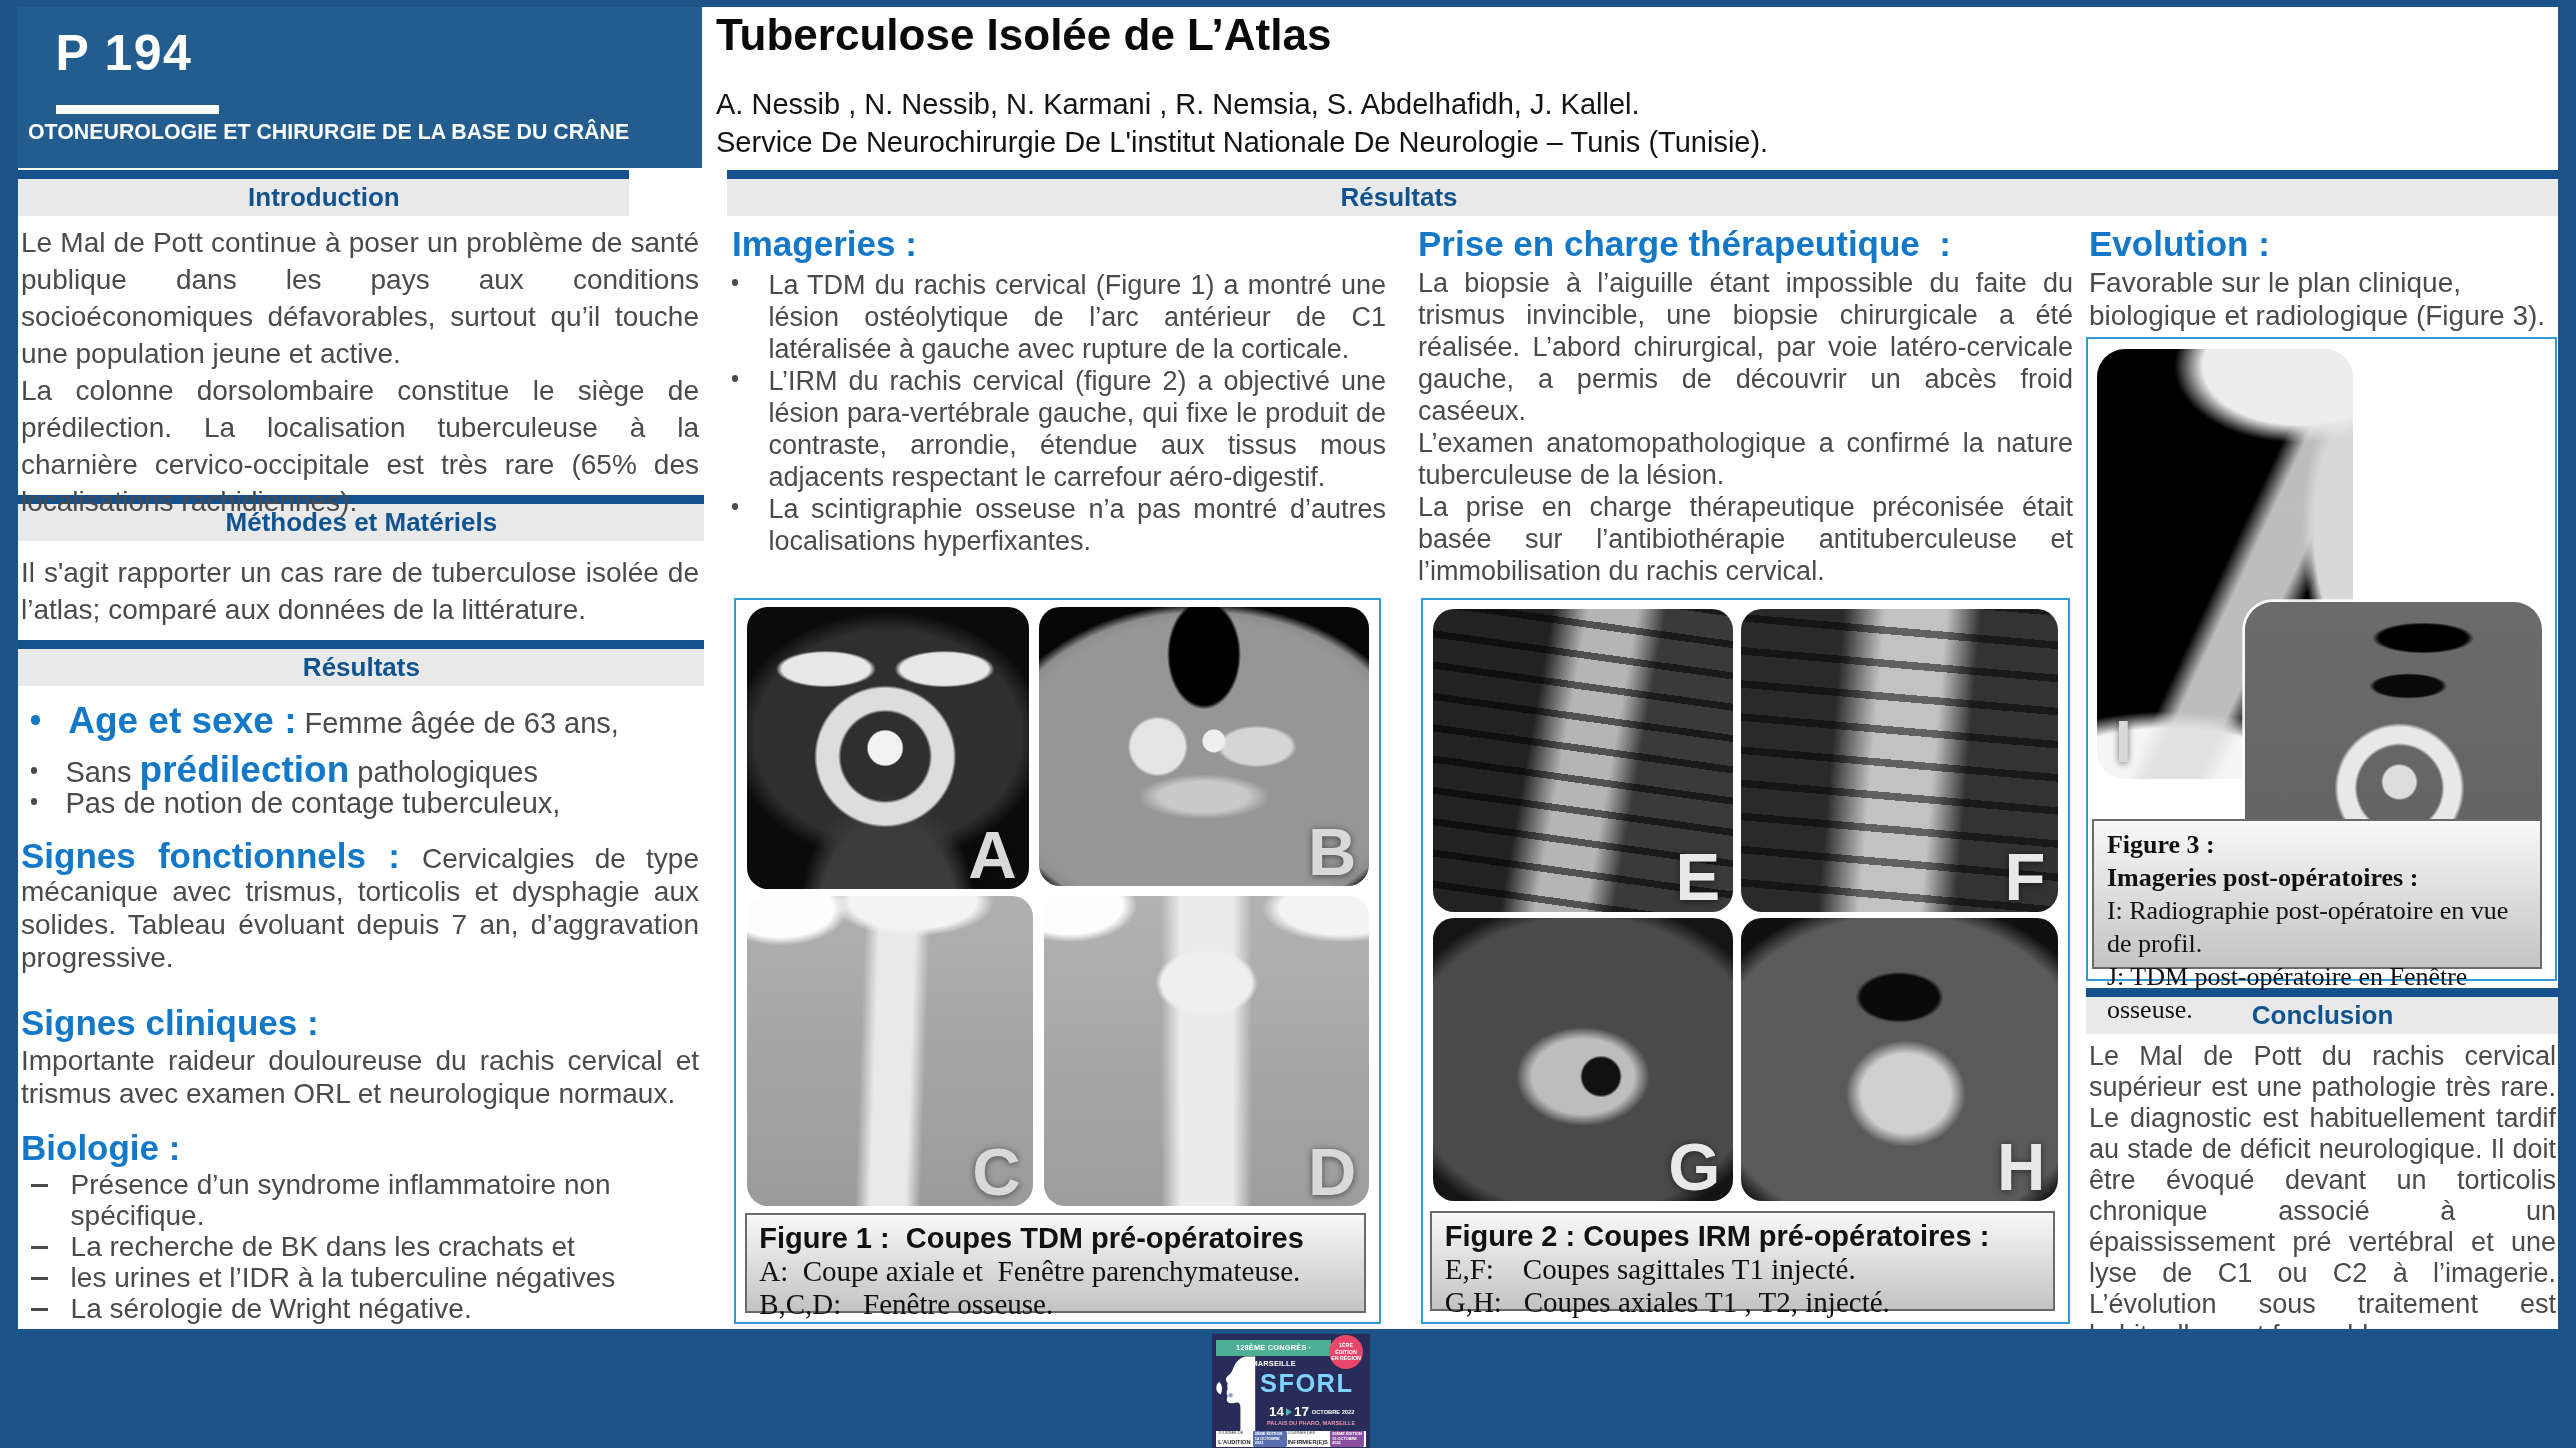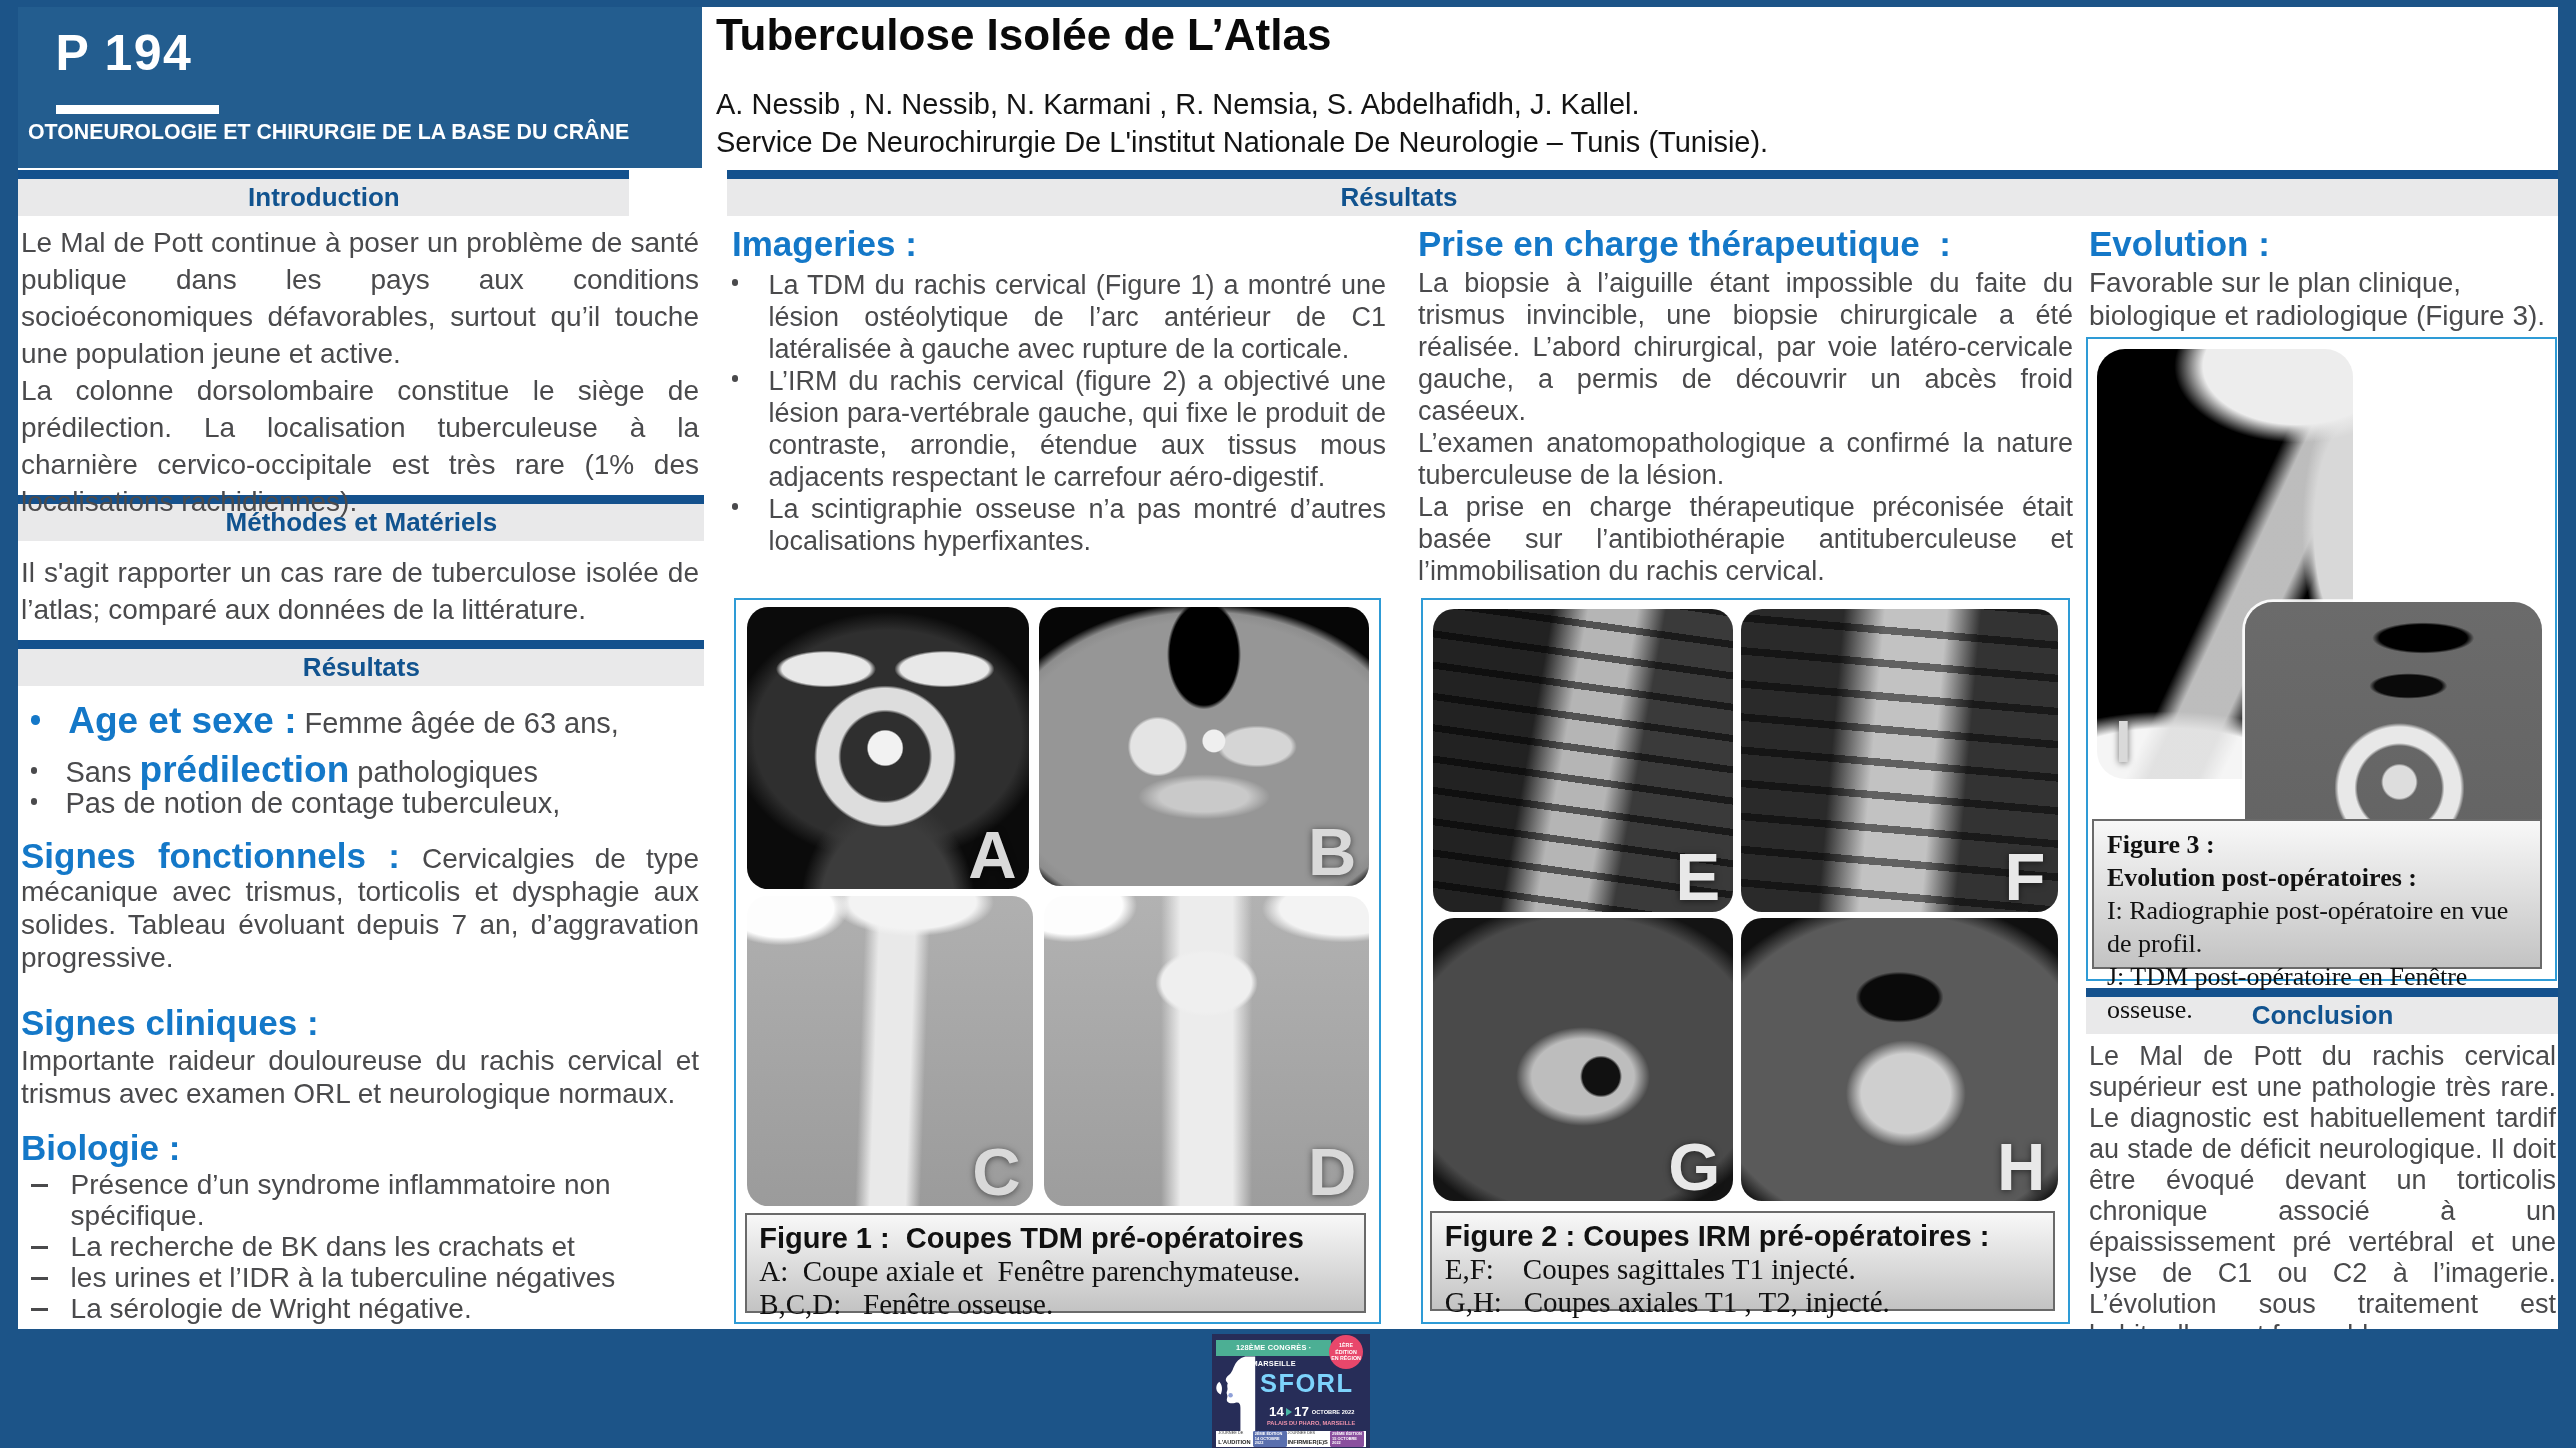--- a/index.html
+++ b/index.html
@@ -201,21 +201,21 @@
     <div class="lbl">Résultats</div>
   </div>
   <div class="bar bar-conclusion">
     <div class="stripe"></div>
     <div class="body"></div>
     <div class="lbl">Conclusion</div>
   </div>
 
   <div class="intro-text body-txt">
     <div>Le Mal de Pott continue à poser un problème de santé publique dans les pays aux conditions socioéconomiques défavorables, surtout qu’il touche une population jeune et active.</div>
-    <div>La colonne dorsolombaire constitue le siège de prédilection. La localisation tuberculeuse à la charnière cervico-occipitale est très rare (1% des localisations rachidiennes).</div>
+    <div>La colonne dorsolombaire constitue le siège de prédilection. La localisation tuberculeuse à la charnière cervico-occipitale est très rare (65% des localisations rachidiennes).</div>
   </div>
   <div class="methods-text body-txt">Il s'agit rapporter un cas rare de tuberculose isolée de l’atlas; comparé aux données de la littérature.</div>
 
   <div class="brow" style="top:700px;">
     <span class="dot dot-blue"></span>
     <span>
       <span class="lead-blue lead-lg">Age et sexe :</span><span class="txt41"> Femme âgée de 63 ans,</span>
     </span>
   </div>
   <div class="brow" style="top:749px;">
@@ -324,21 +324,21 @@
 
   <div class="fig fig3">
     <div class="scan scanI" style="left:8.5px;top:10px;width:256px;height:430px;border-radius:28px;">
       <span class="tag tag-left" style="font-size:60px;">I</span>
     </div>
     <div class="scan scanJ" style="left:157px;top:263px;width:297px;height:300px;border-radius:28px;">
       <span class="tag tag-left">J</span>
     </div>
     <div class="caption" style="left:4.2px;top:480px;width:450px;height:150px;">
       <div class="cap-title">Figure 3 :</div>
-      <div class="cap-title">Evolution post-opératoires :</div>
+      <div class="cap-title">Imageries post-opératoires :</div>
       <div class="cap-line">I: Radiographie post-opératoire en vue de profil.</div>
       <div class="cap-line">J: TDM post-opératoire en Fenêtre osseuse.</div>
     </div>
   </div>
 
   <div class="conc-text">Le Mal de Pott du rachis cervical supérieur est une pathologie très rare. Le diagnostic est habituellement tardif au stade de déficit neurologique. Il doit être évoqué devant un torticolis chronique associé à un épaississement pré vertébral et une lyse de C1 ou C2 à l’imagerie. L’évolution sous traitement est habituellement favorable.</div>
 
   <div class="footer-band"></div>
   <div class="logo">
     <div class="logo-banner">128ÈME CONGRÈS · MARSEILLE</div>

